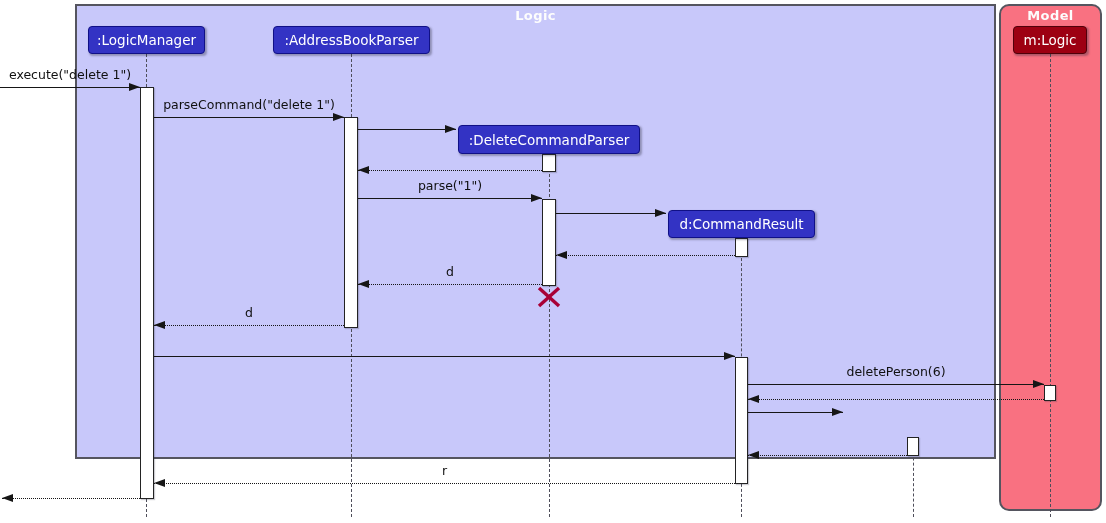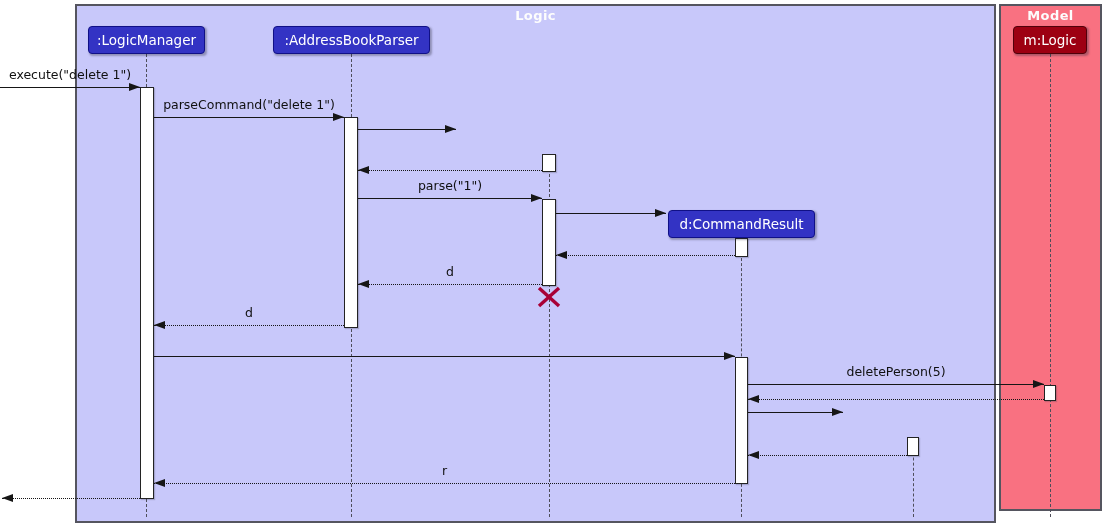--- a/index.html
+++ b/index.html
@@ -21,32 +21,35 @@
   .msg-label{position:absolute;font-size:12.5px;color:#101010;text-align:center;white-space:nowrap;z-index:3;}
   .participant{position:absolute;box-sizing:border-box;border-radius:4px;display:flex;align-items:center;justify-content:center;
     font-size:13.5px;color:#ffffff;border:1.8px solid;z-index:4;box-shadow:1.5px 1.5px 2px rgba(40,40,60,0.35);}
   .destroy{position:absolute;z-index:3;line-height:0;}
 </style>
 </head>
 <body>
 
 <div id="diagram">
 
-  <div class="frame" style="left: 75px; top: 4px; width: 921px; height: 519px; background: rgb(200, 200, 250); border-color: rgb(85, 85, 95);">
+  <div class="frame" style="left: 75px; top: 4px; width: 921px; height: 455px; background: rgb(200, 200, 250); border-color: rgb(85, 85, 95);">
     <div class="frame-title" style="color: rgb(253, 253, 253);">Logic</div>
   </div>
-  <div class="frame" style="left: 999px; top: 4px; width: 103px; height: 507px; background: rgb(249, 113, 129); border-color: rgb(85, 85, 95);">
+  <div class="frame" style="left: 999px; top: 4px; width: 103px; height: 507px; background: rgb(249, 113, 129); border-color: rgb(85, 85, 95); border-radius: 10px;">
     <div class="frame-title" style="color: rgb(253, 253, 253);">Model</div>
   </div>
 
   <div class="participant" style="left: 273px; top: 26px; width: 157px; height: 28px; background: rgb(51, 51, 196); border-color: rgb(16, 16, 134);">
     <span>:AddressBookParser</span>
   </div>
   <div class="participant" style="left: 88px; top: 26px; width: 117px; height: 28px; background: rgb(51, 51, 196); border-color: rgb(16, 16, 134);">
     <span>:LogicManager</span>
+  </div>
+  <div class="participant" style="left: 458px; top: 125px; width: 182px; height: 29px; background: rgb(51, 51, 196); border-color: rgb(16, 16, 134);">
+    <span>:DeleteCommandParser</span>
   </div>
   <div class="participant" style="left: 668px; top: 210px; width: 147px; height: 28px; background: rgb(51, 51, 196); border-color: rgb(16, 16, 134);">
     <span>d:CommandResult</span>
   </div>
   <div class="participant" style="left: 1013px; top: 26px; width: 74px; height: 28px; background: rgb(157, 0, 18); border-color: rgb(81, 0, 10);">
     <span>m:Logic</span>
   </div>
 <div class="lifeline" style="left: 146px; top: 54px; height: 463px;"></div>
     <div class="lifeline" style="left: 351px; top: 54px; height: 463px;"></div>
     <div class="lifeline" style="left: 549px; top: 154px; height: 363px;"></div>
@@ -81,21 +84,21 @@
     <div class="msg-line return" style="left: 358px; top: 284px; width: 184px;"></div>
     <div class="arrowhead left" style="top: 280px; left: 358px;"></div>
     <div class="msg-label" style="left: 358px; width: 184px; top: 264px;">d</div>
     <div class="msg-line return" style="left: 154px; top: 325px; width: 190px;"></div>
     <div class="arrowhead left" style="top: 321px; left: 154px;"></div>
     <div class="msg-label" style="left: 154px; width: 190px; top: 305px;">d</div>
     <div class="msg-line solid" style="left: 154px; top: 356px; width: 581px;"></div>
     <div class="arrowhead right" style="top: 352px; left: 724px;"></div>
     <div class="msg-line solid" style="left: 748px; top: 384px; width: 296px;"></div>
     <div class="arrowhead right" style="top: 380px; left: 1033px;"></div>
-    <div class="msg-label" style="left: 748px; width: 296px; top: 364px;">deletePerson(5)</div>
+    <div class="msg-label" style="left: 748px; width: 296px; top: 364px;">deletePerson(6)</div>
     <div class="msg-line return" style="left: 748px; top: 399px; width: 296px;"></div>
     <div class="arrowhead left" style="top: 395px; left: 748px;"></div>
     <div class="msg-line solid" style="left: 748px; top: 412px; width: 95px;"></div>
     <div class="arrowhead right" style="top: 408px; left: 832px;"></div>
     <div class="msg-line return" style="left: 748px; top: 455px; width: 159px;"></div>
     <div class="arrowhead left" style="top: 451px; left: 748px;"></div>
     <div class="msg-line return" style="left: 154px; top: 483px; width: 581px;"></div>
     <div class="arrowhead left" style="top: 479px; left: 154px;"></div>
     <div class="msg-label" style="left: 154px; width: 581px; top: 463px;">r</div>
     <div class="msg-line return" style="left: 2px; top: 498px; width: 138px;"></div>

